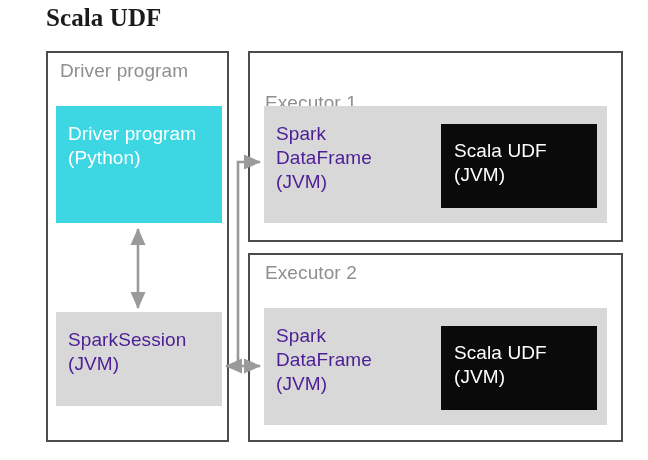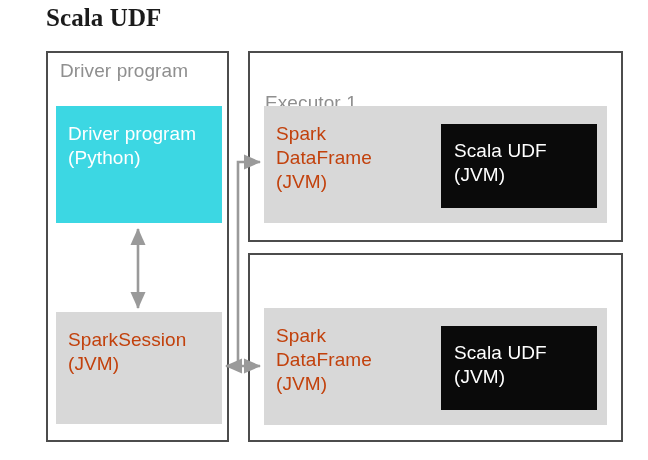--- a/index.html
+++ b/index.html
@@ -58,33 +58,33 @@
     position: absolute;
     box-sizing: border-box;
     padding: 16px 12px 0 12px;
     font-size: 19px;
     line-height: 24px;
     white-space: pre-line;
     letter-spacing: 0.1px;
   }
   .block-grey {
     background: #d8d8d8;
-    color: #c2410c;
+    color: #4c1d95;
   }
   .block-cyan {
     background: #3cd7e3;
     color: #ffffff;
   }
   .block-black {
     background: #0a0a0a;
     color: #ffffff;
   }
 
   #driver-python   { left: 56px;  top: 106px; width: 166px; height: 117px; }
-  #spark-session   { left: 56px;  top: 312px; width: 166px; height: 112px; }
+  #spark-session   { left: 56px;  top: 312px; width: 166px; height: 94px; }
 
   #exec1-dataframe { left: 264px; top: 106px; width: 343px; height: 117px; }
   #exec2-dataframe { left: 264px; top: 308px; width: 343px; height: 117px; }
 
   #exec1-udf { left: 441px; top: 124px; width: 156px; height: 84px; padding-top: 15px; padding-left: 13px; }
   #exec2-udf { left: 441px; top: 326px; width: 156px; height: 84px; padding-top: 15px; padding-left: 13px; }
 
   
   #connectors {
     position: absolute;
@@ -118,20 +118,21 @@
 
   <div class="inner-block block-grey" id="exec1-dataframe">Spark
 DataFrame
 (JVM)</div>
 
   <div class="inner-block block-black" id="exec1-udf">Scala UDF
 (JVM)</div>
 
   <div class="outer-box" id="executor2-box"></div>
 
+  <div class="box-caption" id="executor2-caption">Executor 2</div>
 
   <div class="inner-block block-grey" id="exec2-dataframe">Spark
 DataFrame
 (JVM)</div>
 
   <div class="inner-block block-black" id="exec2-udf">Scala UDF
 (JVM)</div>
 
   <svg id="connectors" viewBox="0 0 648 460">
     <defs>

